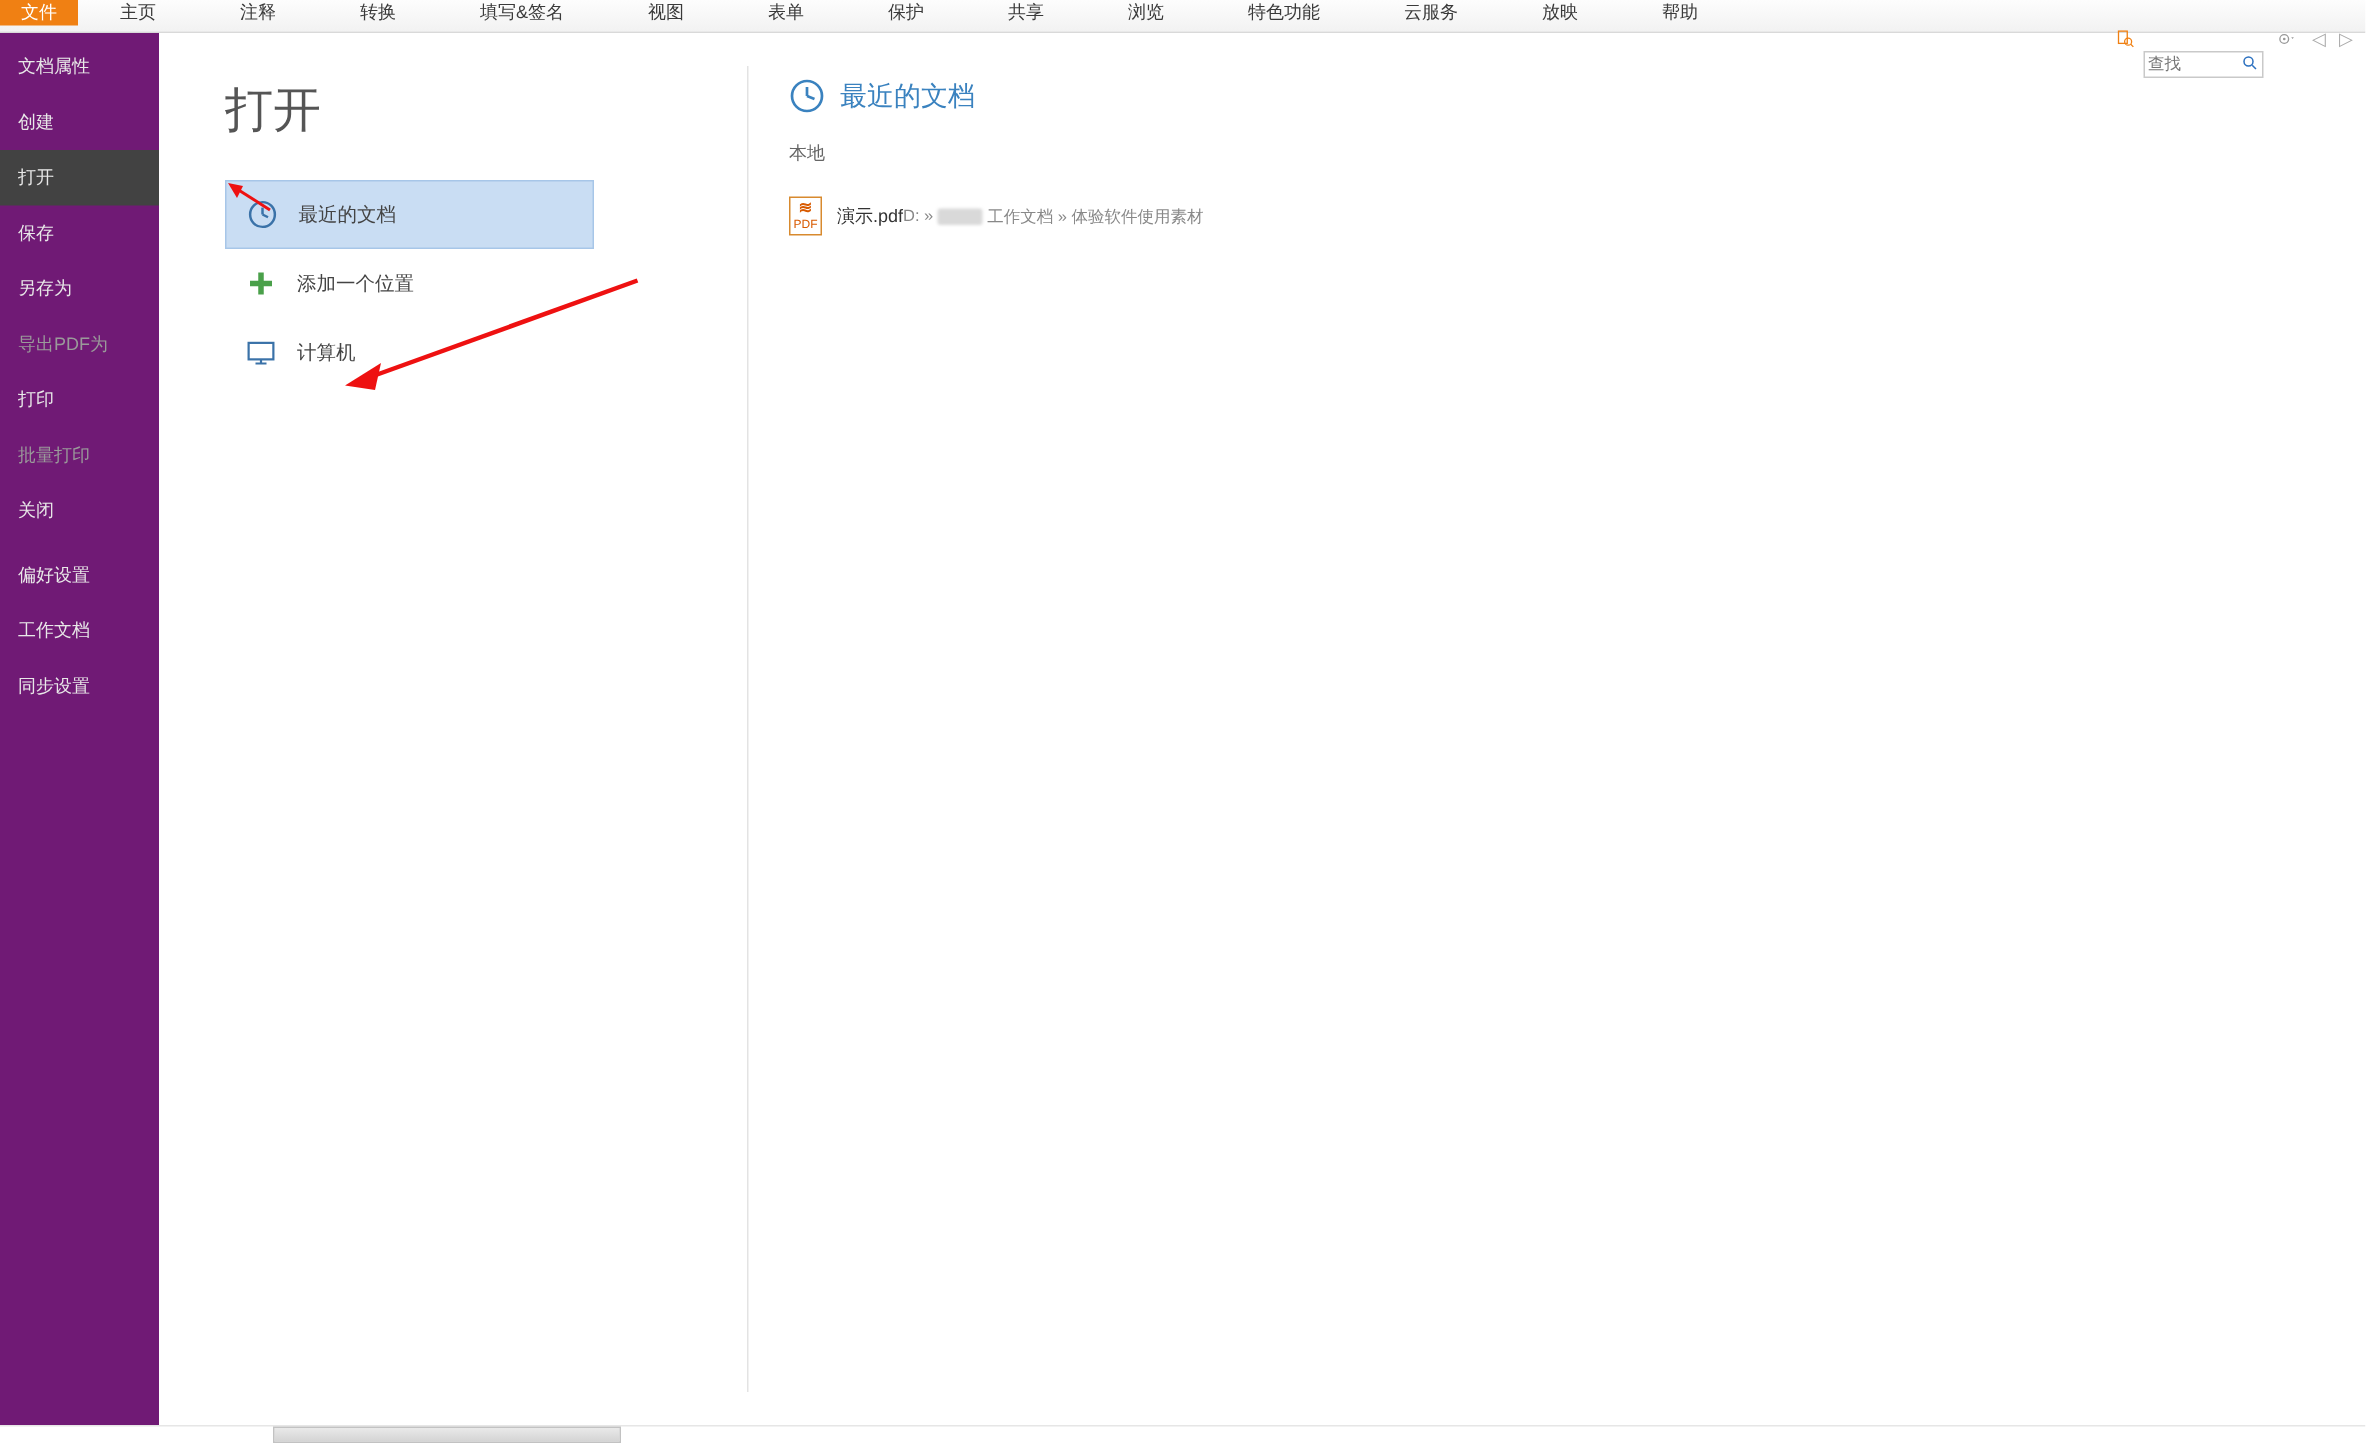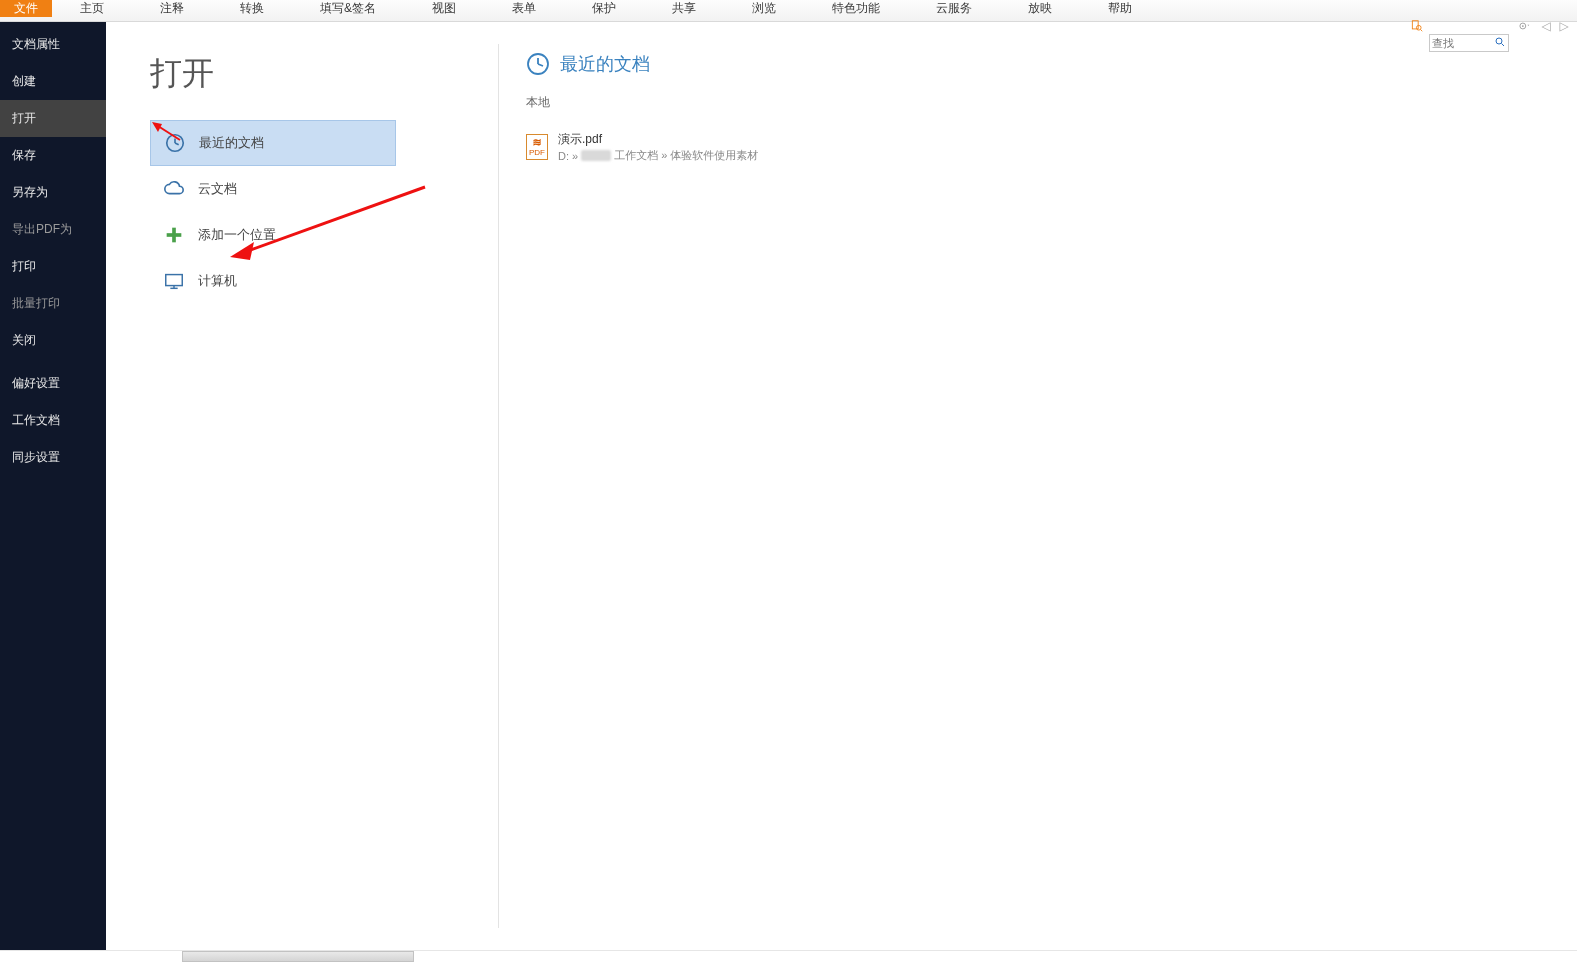--- a/index.html
+++ b/index.html
@@ -51,21 +51,21 @@
   }
   .search-box input { border:none; outline:none; width:60px; font-size:11px; color:#888; background:transparent;}
   .search-box .mag { color:#2a6fbf; font-size:12px; margin-left:auto; }
   .gear-box { width:22px; height:16px; color:#888; display:flex; align-items:center; justify-content:center; font-size:12px;}
   .nav-arrow { width:14px; height:16px; color:#aaa; display:flex; align-items:center; justify-content:center; font-size:12px;}
 
   
   .main-area { flex:1; display:flex; min-height:0; }
   .sidebar {
     width: 106px;
-    background: #0f172a;
+    background: #701a75;
     padding-top: 4px;
   }
   .sidebar-item {
     padding: 10px 12px;
     font-size: 12px;
     color: #e8e8e8;
     cursor: default;
   }
   .sidebar-item.selected { background:#424242; }
   .sidebar-item.disabled { color:#9a9a9a; }
@@ -131,21 +131,21 @@
     padding:2px 0;
   }
   .file-thumb {
     width:22px; height:26px;
     border:1px solid #d88a2e;
     background:#fff;
     display:flex; flex-direction:column; align-items:center; justify-content:center;
     font-size:8px; color:#d85a00;
   }
   .file-thumb .bar{ font-size:11px; font-weight:bold; line-height:1;}
-  .file-info { display:flex; flex-direction:column; }
+  .file-info { display:flex; flex-direction:row; }
   .file-name { font-size:12px; color:#333; }
   .file-path { font-size:11px; color:#888; display:flex; align-items:center; gap:3px;}
   .file-path .blur {
     display:inline-block; width:30px; height:11px; background:#d9d9d9; border-radius:2px; filter:blur(1px);
   }
 
   
   .arrow1 {
     position:absolute;
     left: 46px;
@@ -282,28 +282,20 @@
           <span class="loc-icon">
             <svg viewBox="0 0 24 24">
                 <circle cx="12" cy="12" r="9" fill="none" stroke="#3a72a8" stroke-width="1.8"></circle>
                 <line x1="12" y1="12" x2="12" y2="7" stroke="#3a72a8" stroke-width="1.8"></line>
                 <line x1="12" y1="12" x2="16" y2="14" stroke="#3a72a8" stroke-width="1.8"></line>
               </svg>
           </span>
           <span>最近的文档</span>
         </div>
 
-        <div class="location-item">
-          <span class="loc-icon">
-            <svg viewBox="0 0 24 24">
-                <path d="M7 17a5 5 0 010-10 6 6 0 0111 2 4 4 0 010 8H7z" fill="none" stroke="#3a72a8" stroke-width="1.8"></path>
-              </svg>
-          </span>
-          <span>云文档</span>
-        </div>
 
         <div class="location-item">
           <span class="loc-icon">
             <svg viewBox="0 0 24 24">
                 <line x1="12" y1="4" x2="12" y2="20" stroke="#4aa04a" stroke-width="4"></line>
                 <line x1="4" y1="12" x2="20" y2="12" stroke="#4aa04a" stroke-width="4"></line>
               </svg>
           </span>
           <span>添加一个位置</span>
         </div>

